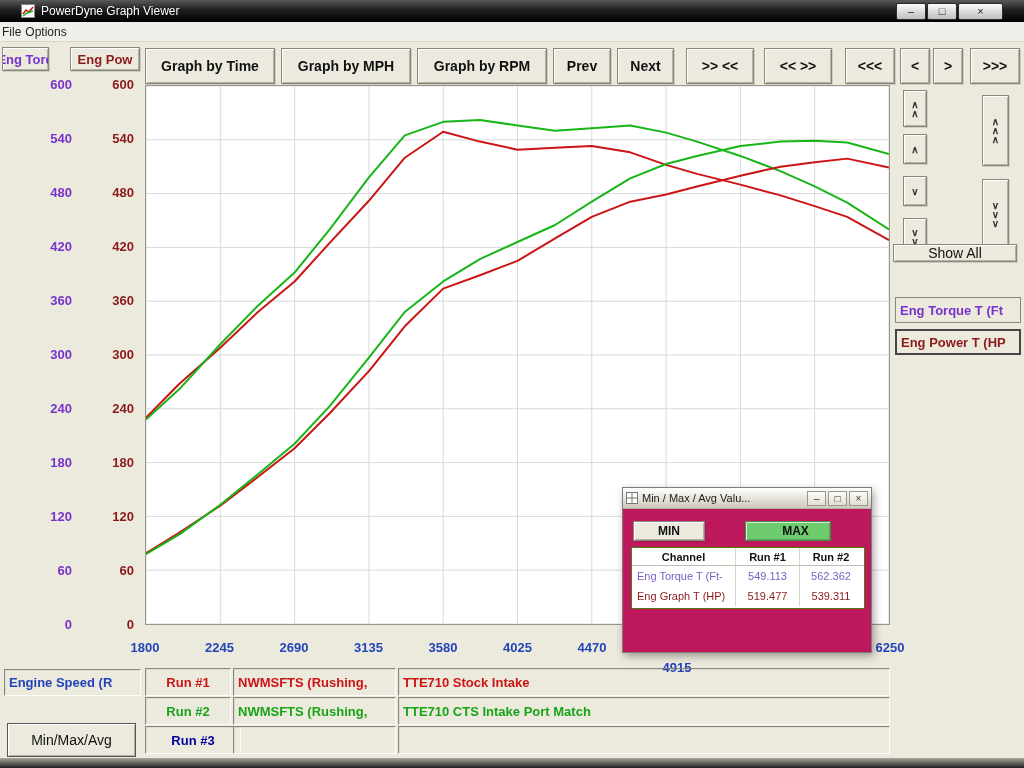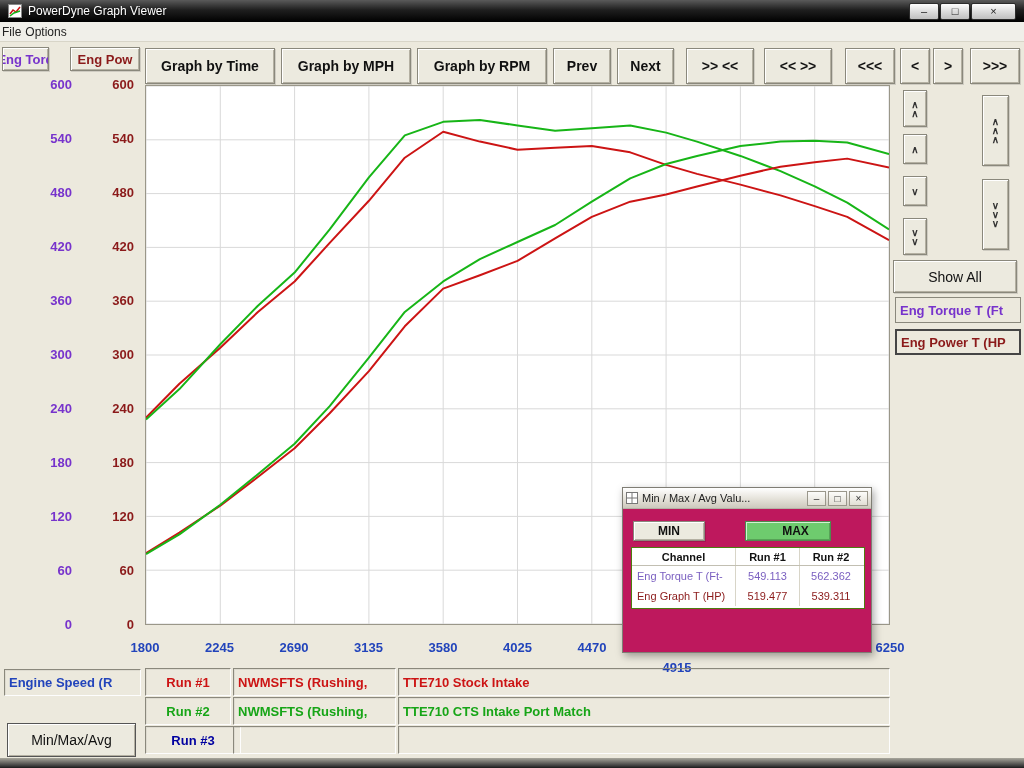--- a/index.html
+++ b/index.html
@@ -2,21 +2,21 @@
 <html><head>
 <meta charset="utf-8">
 <style>
   *{box-sizing:border-box;margin:0;padding:0;}
   html,body{width:1024px;height:768px;overflow:hidden;}
   body{background:#ece9dd;font-family:"Liberation Sans",sans-serif;position:relative;}
 
   
   #titlebar{position:absolute;left:0;top:0;width:1024px;height:22px;
     background:linear-gradient(180deg,#5a5a5a 0%,#1f1f1f 45%,#000 100%);
-    display:flex;align-items:center;padding:0 8px;}
+    display:flex;align-items:center;padding:0 21px;}
   #titlebar .title{color:#fff;font-size:12px;margin-left:6px;flex:1;text-shadow:0 1px 2px #000;}
   .cap-btn{width:30px;height:17px;margin-left:1px;border:1px solid #2b2b2b;border-radius:2px;
     background:linear-gradient(180deg,#fdfdfd,#dcdcdc 50%,#bfbfbf);
     font-size:11px;line-height:15px;text-align:center;color:#222;}
   .cap-btn.close{width:45px;}
   #menubar{position:absolute;left:0;top:22px;width:1024px;height:20px;background:#f0efe9;
     border-bottom:1px solid #d8d5c8;display:flex;align-items:center;}
   .menu-item{font-size:12px;color:#222;padding:2px 2px;}
 
   
@@ -33,21 +33,21 @@
   #yaxis-power{position:absolute;left:88px;top:0;width:46px;height:768px;pointer-events:none;}
   .xtick{position:absolute;top:640px;width:50px;text-align:center;font-size:13px;font-weight:bold;}
 
   
   #chart{left:145px;top:85px;width:745px;height:540px;background:#fff;border:1px solid #9a9789;position:absolute;}
   #chart svg{display:block;}
 
   
   .spin{position:absolute;display:flex;flex-direction:column;align-items:center;justify-content:center;gap:2px;}
   .chev{font-size:10px;line-height:7px;color:#333;font-weight:bold;}
-  #show-all{left:893px;top:260px;width:124px;height:33px;position:absolute;display:flex;align-items:center;
+  #show-all{left:893px;top:244px;width:124px;height:18px;position:absolute;display:flex;align-items:center;
     justify-content:center;font-size:14px;color:#111;text-align:right;}
   .legend-box{left:895px;width:126px;height:26px;position:absolute;border:1px solid #8a887c;
     display:flex;align-items:center;padding:0 4px;font-size:13px;font-weight:bold;
     white-space:nowrap;overflow:hidden;background:#ece9dd;}
   .legend-box.active{border:2px solid #454545;}
 
   
   #mmwin{left:622px;top:487px;width:250px;height:166px;position:absolute;background:#be185d;
     border:1px solid #7f7d74;box-shadow:2px 3px 8px rgba(0,0,0,0.35);z-index:5;}
   #mmwin .tb{height:21px;background:linear-gradient(180deg,#ffffff,#e2dfd6 60%,#cdc9bd);

